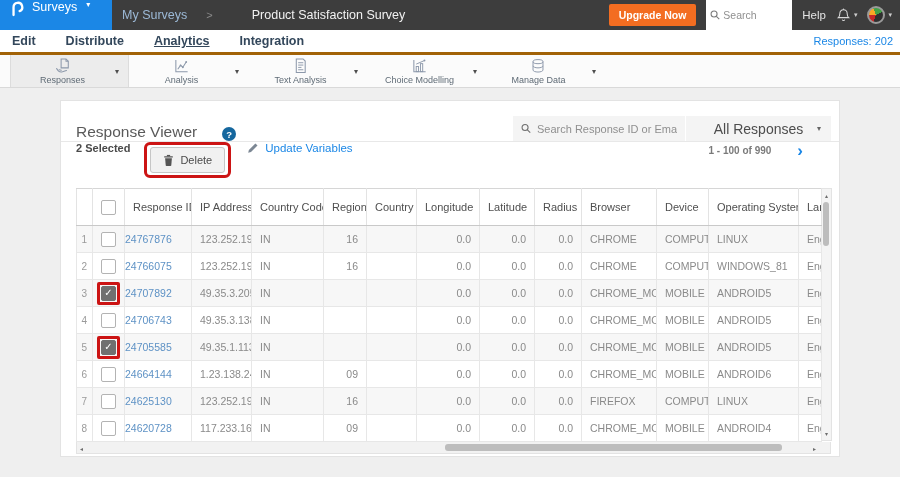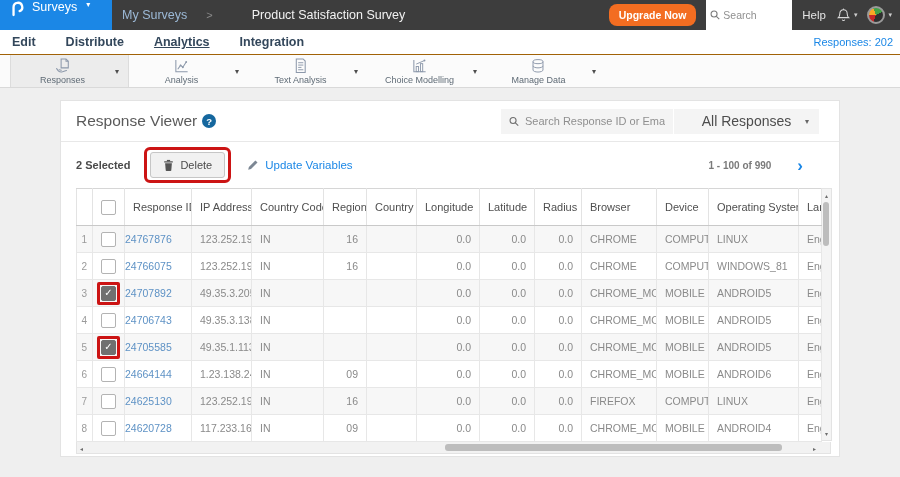--- a/index.html
+++ b/index.html
@@ -11,59 +11,59 @@
   .topbar { position:absolute; top:0; left:0; width:900px; height:30px; background:#3d3d3d; display:flex; align-items:center; }
   .logo-area { width:112px; height:30px; background:#1b87e6; display:flex; align-items:flex-start; padding-left:10px; gap:7px; cursor:pointer; flex:none; }
   .logo-area svg { flex:none; }
   .logo-label { color:#fff; font-size:12.5px; }
   .logo-caret { color:#fff; font-size:8px; margin-left:2px; }
   .crumbs { display:flex; align-items:center; gap:19px; margin-left:10px; font-size:12.5px; white-space:nowrap; }
   .crumb-parent { color:#9cb9d6; cursor:pointer; }
   .crumb-sep { color:#8a8a8a; font-size:11px; }
   .crumb-current { color:#f2f2f2;padding-left:20px; }
   .topbar-right { margin-left:auto; display:flex; align-items:center; gap:10px; padding-right:8px; }
-  .upgrade-btn { background:#f36d21; color:#fff; border:none; font-size:10.5px; font-weight:bold; padding:5px 10px; border-radius:8px; cursor:pointer; font-family:inherit; }
+  .upgrade-btn { background:#f36d21; color:#fff; border:none; font-size:10.5px; font-weight:bold; padding:5px 10px; border-radius:2px; cursor:pointer; font-family:inherit; }
   .top-search { background:#fff; border-radius:2px; height:34px; width:86px; display:flex; align-items:center; padding:0 4px; gap:3px; }
   .top-search input { border:none; outline:none; width:60px; font-size:10.5px; font-family:inherit; color:#444; background:transparent; }
   .top-search input::placeholder { color:#8f8f8f; }
   .help-link { color:#e3e3e3; font-size:11.5px; cursor:pointer; }
   .bell-group, .avatar-group { display:flex; align-items:center; gap:3px; cursor:pointer; }
   .tiny-caret { color:#cfcfcf; font-size:7px; }
   .avatar { width:18px; height:18px; border-radius:50%; border:2px solid #9a9a9a; background:conic-gradient(from 200deg,#c62828 0 20%,#f9a825 20% 38%,#43a047 38% 62%,#2f2f2f 62% 100%); }
 
   
-  .navbar { position:absolute; top:30px; left:0; width:900px; height:25px; background:#fff; border-bottom:1px solid #a16207; display:flex; align-items:center; padding:0 7px 0 12px; gap:30px; }
+  .navbar { position:absolute; top:30px; left:0; width:900px; height:25px; background:#fff; border-bottom:3px solid #a16207; display:flex; align-items:center; padding:0 7px 0 12px; gap:30px; }
   .nav-item { font-size:12.5px; color:#33475b; font-weight:bold; cursor:pointer; }
   .nav-item.active { text-decoration:underline; }
   .responses-count { margin-left:auto; color:#1b87e6; font-size:11px; }
 
   
   .icon-toolbar { position:absolute; top:55px; left:0; width:900px; height:33px; background:#fbfbfb; border-bottom:1px solid #d9d9d9; display:flex; padding-left:10px; }
   .tool-cell { position:relative; width:119px; height:100%; display:flex; align-items:center; justify-content:center; cursor:pointer; }
   .tool-cell.active { background:#ececec; border-left:1px solid #dcdcdc; border-right:1px solid #dcdcdc; }
   .tool-inner { display:flex; flex-direction:column; align-items:center; margin-right:14px; }
   .tool-inner svg { height:16px; }
   .tool-label { font-size:9px; color:#5f6b76; margin-top:1px; white-space:nowrap; }
   .tool-caret { position:absolute; right:9px; top:50%; transform:translateY(-50%); font-size:8px; color:#4e4e4e; }
 
   
   .card { position:absolute; top:100px; left:60px; width:780px; height:357px; background:#fff; border:1px solid #e3e3e3; }
-  .card-head { height:40px; display:flex; align-items:center; padding:0 20px 0 15px; }
+  .card-head { height:40px; display:flex; align-items:flex-end; padding:0 8px 0 15px;gap:20px; }
   .viewer-title { font-size:15.5px; font-weight:normal; color:#5a5a5a; }
   .help-badge { width:14px; height:14px; border-radius:50%; background:#15679e; color:#fff; font-size:9.5px; font-weight:bold; display:inline-flex; align-items:center; justify-content:center; margin-left:5px; cursor:pointer; }
   .head-right { margin-left:auto; display:flex; gap:1px; }
   .viewer-search { width:172px; height:25px; background:#f4f4f4; display:flex; align-items:center; padding:0 8px; gap:6px; }
   .viewer-search input { border:none; outline:none; background:transparent; font-family:inherit; font-size:11px; color:#555; width:140px; }
   .viewer-search input::placeholder { color:#8f8f8f; }
   .filter-dd { width:145px; height:25px; background:#f4f4f4; display:flex; align-items:center; justify-content:center; position:relative; cursor:pointer; }
   .filter-dd .filter-val { font-size:14px; color:#4d4d4d; }
   .filter-dd .dd-caret { position:absolute; right:10px; font-size:8px; color:#666; }
   .divider { height:1px; background:#e8e8e8; }
 
-  .actions-row { height:46px; display:flex; align-items:center; padding:0 8px 0 15px; }
+  .actions-row { height:46px; display:flex; align-items:flex-start; padding:0 8px 0 15px; }
   .sel-count { font-size:11px; font-weight:bold; color:#4a4a4a; margin-right:14px; }
   .red-box { display:inline-flex; border:3px solid #cc1414; border-radius:6px; padding:2px 3px; }
   .delete-btn { display:inline-flex; align-items:center; gap:6px; height:26px; padding:0 12px; background:#f1f1f1; border:1px solid #c6c6c6; border-radius:3px; cursor:pointer; font-family:inherit; font-size:11px; color:#4a4a4a; }
   .update-vars { display:inline-flex; align-items:center; gap:6px; margin-left:16px; cursor:pointer; }
   .update-vars .uv-label { color:#1b87e6; font-size:11.5px; }
   .pagination { margin-left:auto; display:flex; align-items:center; gap:26px; padding-right:28px; }
   .page-info { font-size:10px; color:#7a7a7a;font-weight:bold; }
   .next-arrow { color:#1b87e6; font-size:17px; font-weight:bold; cursor:pointer; line-height:1; }
 
   

